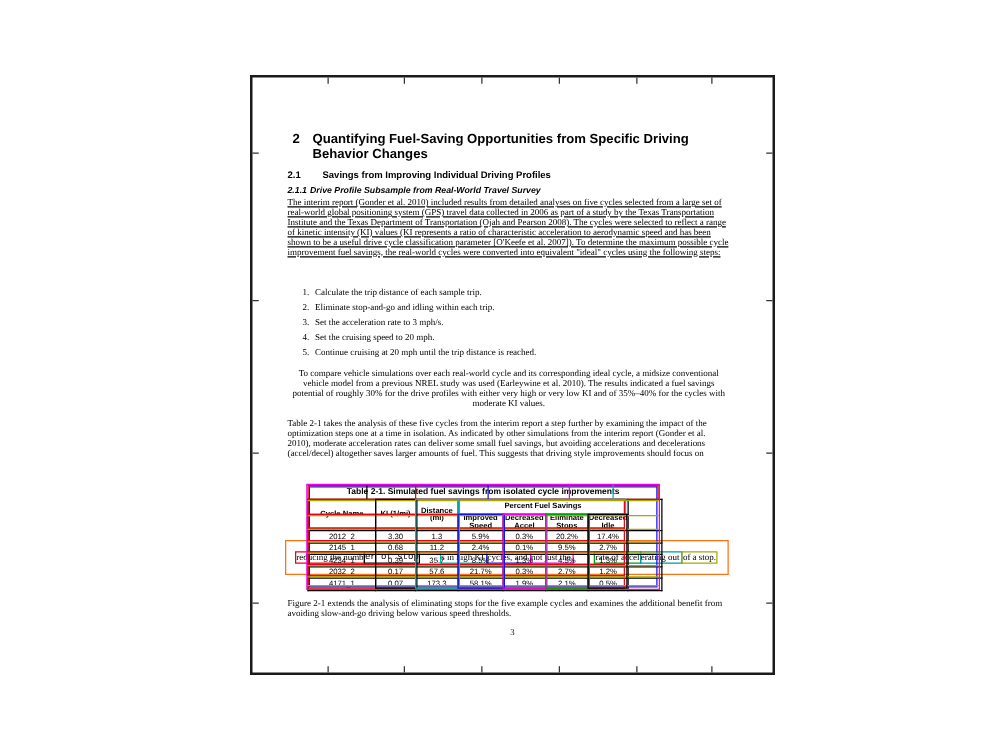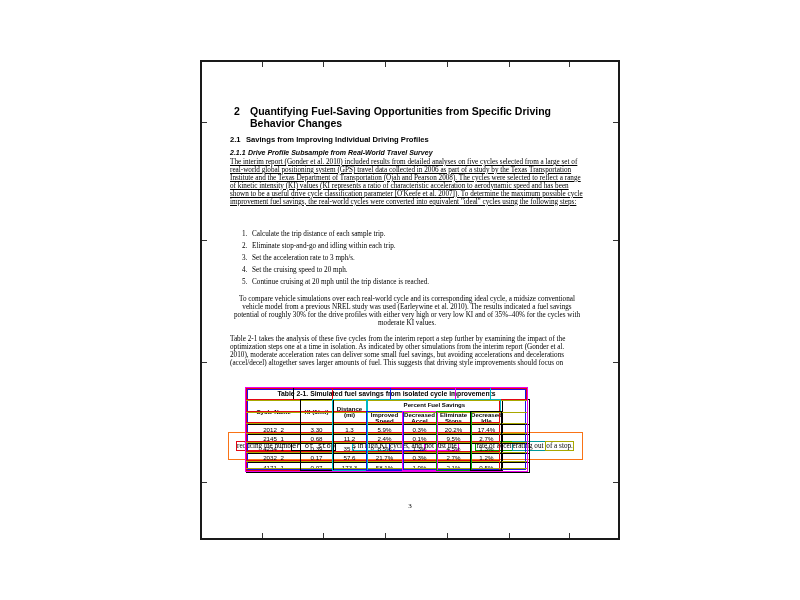--- a/index.html
+++ b/index.html
@@ -13,21 +13,21 @@
   .tick.bottom{width:1px;height:5px;bottom:0;}
   .tick.left{width:5px;height:1px;left:0;}
   .tick.right{width:5px;height:1px;right:0;}
 
   .h1{position:absolute;left:32px;top:43px;display:flex;
       font-family:"Liberation Sans",sans-serif;font-weight:bold;font-size:10.5px;line-height:12px;}
   .h1 .num{width:16px;flex:none;}
   .h1 .ttl{width:346px;}
   .h2{position:absolute;left:28px;top:73px;display:flex;
       font-family:"Liberation Sans",sans-serif;font-weight:bold;font-size:7.6px;}
-  .h2 .num{width:16px;flex:none;}
+  .h2 .num{width:28px;flex:none;}
   .h3{position:absolute;left:28px;top:87px;display:flex;
       font-family:"Liberation Sans",sans-serif;font-weight:bold;font-style:italic;font-size:7px;}
   .h3 .num{width:18px;flex:none;}
 
   .body-text{position:absolute;left:28px;width:354px;font-size:7.2px;line-height:7.9px;text-align:left;}
   #p1{top:97px;text-decoration:underline;}
   #steps{top:169px;left:40px;width:330px;}
   .step{display:flex;margin-bottom:4.4px;font-size:7.2px;line-height:7.6px;}
   .step .n{width:10px;flex:none;}
   #p2{top:234px;text-align:center;}
@@ -253,16 +253,17 @@
     <div class="ov b-magenta" style="left:200px;top:349px;width:34px;height:58px;"></div>
     <div class="ov b-green" style="left:234px;top:349px;width:34px;height:58px;"></div>
     <div class="ov b-black" style="left:268px;top:349px;width:30px;height:58px;"></div>
 
     <div class="vline" style="left:91px;top:326px;height:11px;border-left:1px solid #000;"></div>
     <div class="vline" style="left:130px;top:326px;height:11px;border-left:1px solid #e30613;"></div>
     <div class="vline" style="left:188px;top:326px;height:11px;border-left:1px solid #1414e6;"></div>
     <div class="vline" style="left:253px;top:326px;height:11px;border-left:1px solid #ee00ee;"></div>
     <div class="vline" style="left:288px;top:326px;height:11px;border-left:1px solid #00b7c3;"></div>
 
+    <div class="body-text" id="fig-para">Figure 2-1 extends the analysis of eliminating stops for the five example cycles and examines the additional benefit from avoiding slow-and-go driving below various speed thresholds.</div>
 
     <div class="page-num">3</div>
   </div>
 </div>
 
 </body></html>

